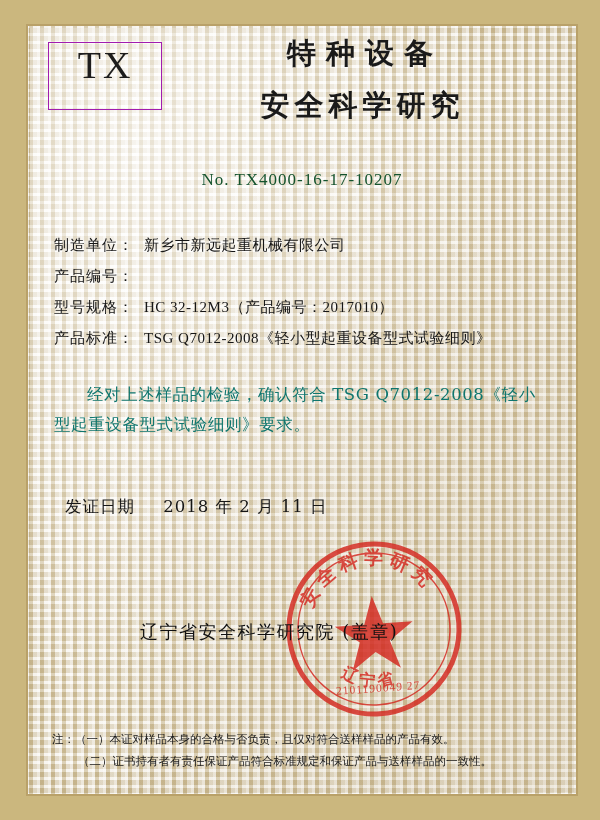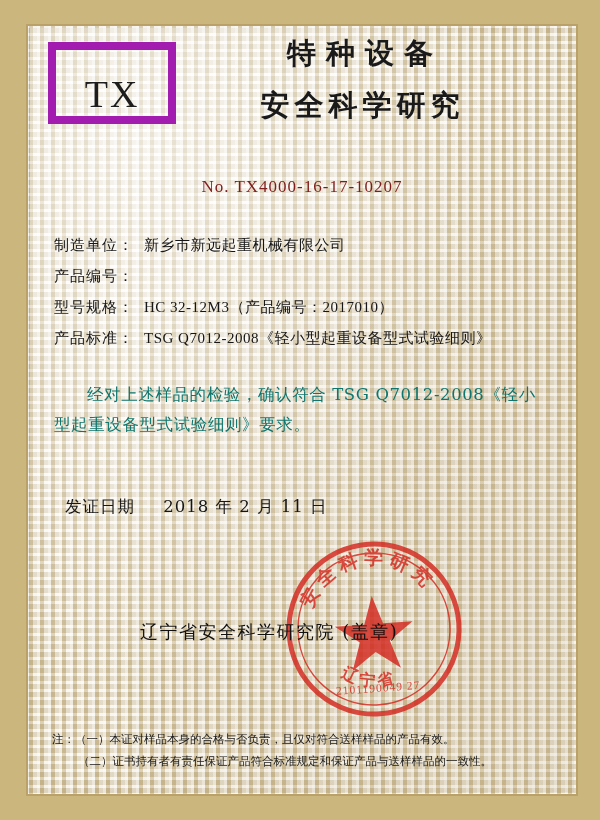--- a/index.html
+++ b/index.html
@@ -78,23 +78,23 @@
     pointer-events: none;
   }
 
   
   .tx-box {
     position: absolute;
     left: 18px;
     top: 14px;
     width: 112px;
     height: 66px;
-    border: 8px solid #a21caf;
+    border: 1px solid #a21caf;
     display: flex;
-    align-items: flex-end;
+    align-items: flex-start;
     justify-content: center;
     z-index: 4;
   }
   .tx-box .tx-text {
     font-family: "Liberation Serif", serif;
     font-size: 38px;
     letter-spacing: 2px;
     color: #1d1d1d;
   }
 
@@ -119,28 +119,28 @@
     font-size: 29px;
     font-weight: bold;
     letter-spacing: 5px;
     color: #1a1a1a;
     margin-top: 12px;
     margin-left: 5px;
   }
 
   .cert-number {
     position: absolute;
-    top: 149px;
+    top: 142px;
     left: 0;
     width: 544px;
     text-align: center;
     font-family: "Liberation Serif", serif;
     font-size: 17px;
     letter-spacing: 1px;
-    color: #7f1d1d;
+    color: #14532d;
     z-index: 4;
   }
 
   
   .fields {
     position: absolute;
     left: 24px;
     top: 208px;
     width: 500px;
     z-index: 4;

